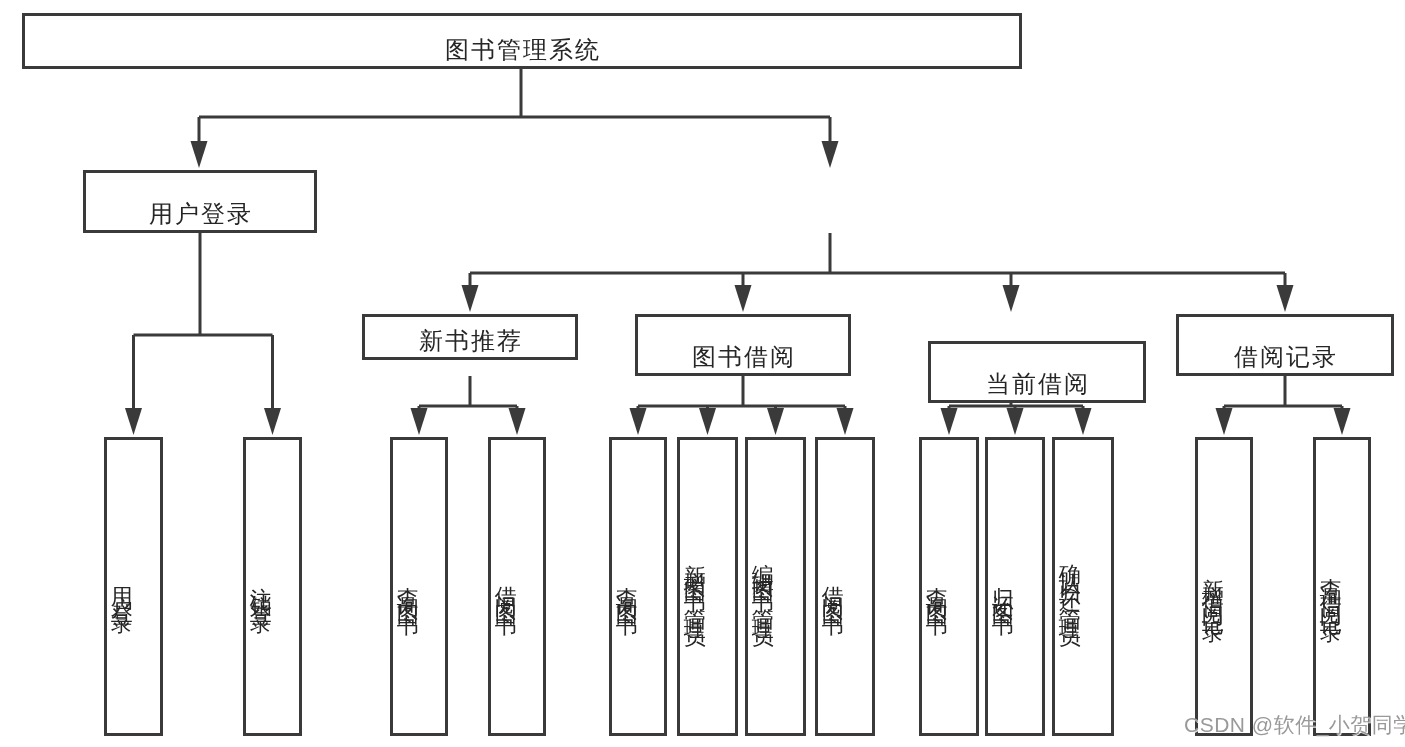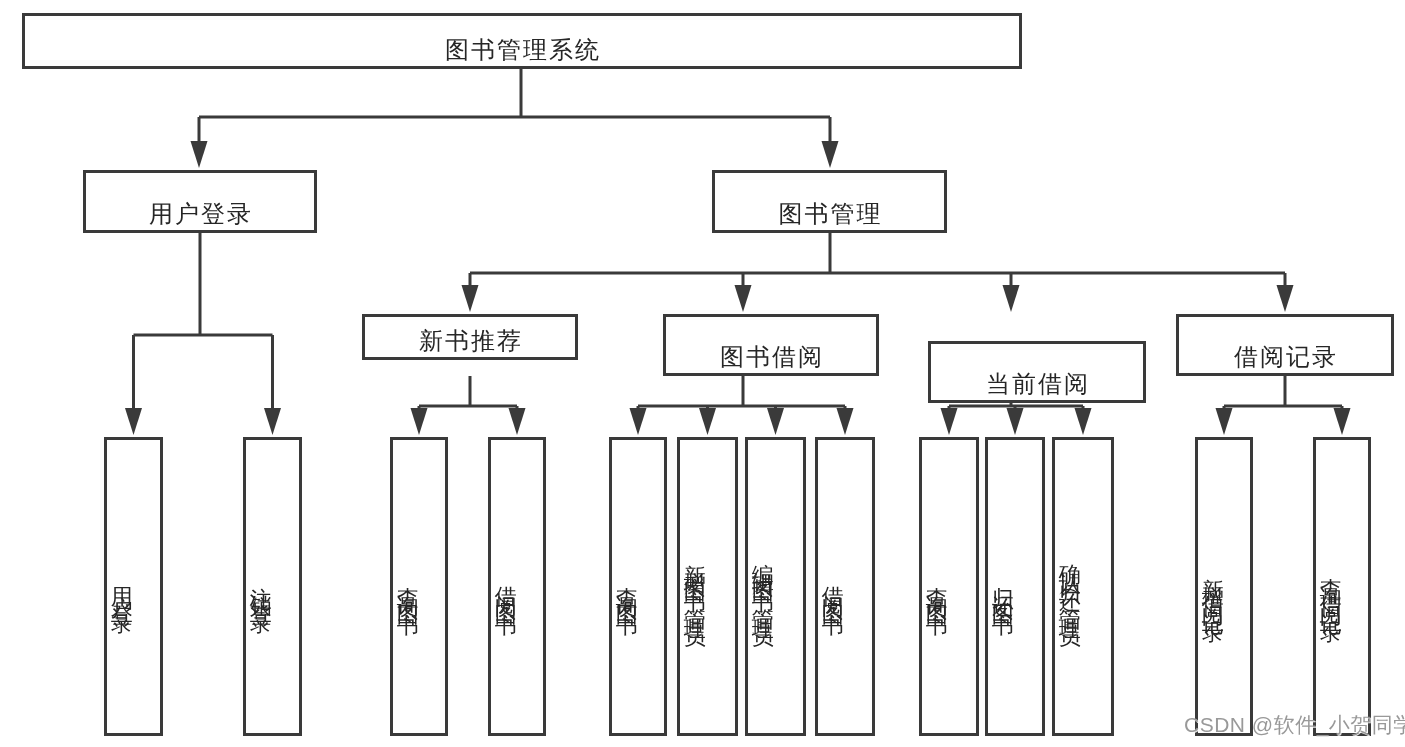--- a/index.html
+++ b/index.html
@@ -95,28 +95,25 @@
     </g>
   </svg>
 
   <div class="node h" style="left:22px; top:13px; width:1000px; height:56px;">
     <span>图书管理系统</span>
   </div>
 
   <div class="node h" style="left:83px; top:170px; width:234px; height:63px;">
     <span>用户登录</span>
   </div>
-  <div class="node h" style="left:712px; top:170px; width:235px; height:63px;">
-    <span>图书管理</span>
-  </div>
 
   <div class="node h" style="left:362px; top:314px; width:216px; height:46px;">
     <span>新书推荐</span>
   </div>
-  <div class="node h" style="left:635px; top:314px; width:216px; height:62px;margin-left:28px;">
+  <div class="node h" style="left:635px; top:314px; width:216px; height:62px;">
     <span>图书借阅</span>
   </div>
   <div class="node h" style="left:928px; top:314px; width:218px; height:62px;margin-top:27px;">
     <span>当前借阅</span>
   </div>
   <div class="node h" style="left:1176px; top:314px; width:218px; height:62px;">
     <span>借阅记录</span>
   </div>
 
   <div class="node v" style="left:104px; top:437px; width:59px; height:299px;">

